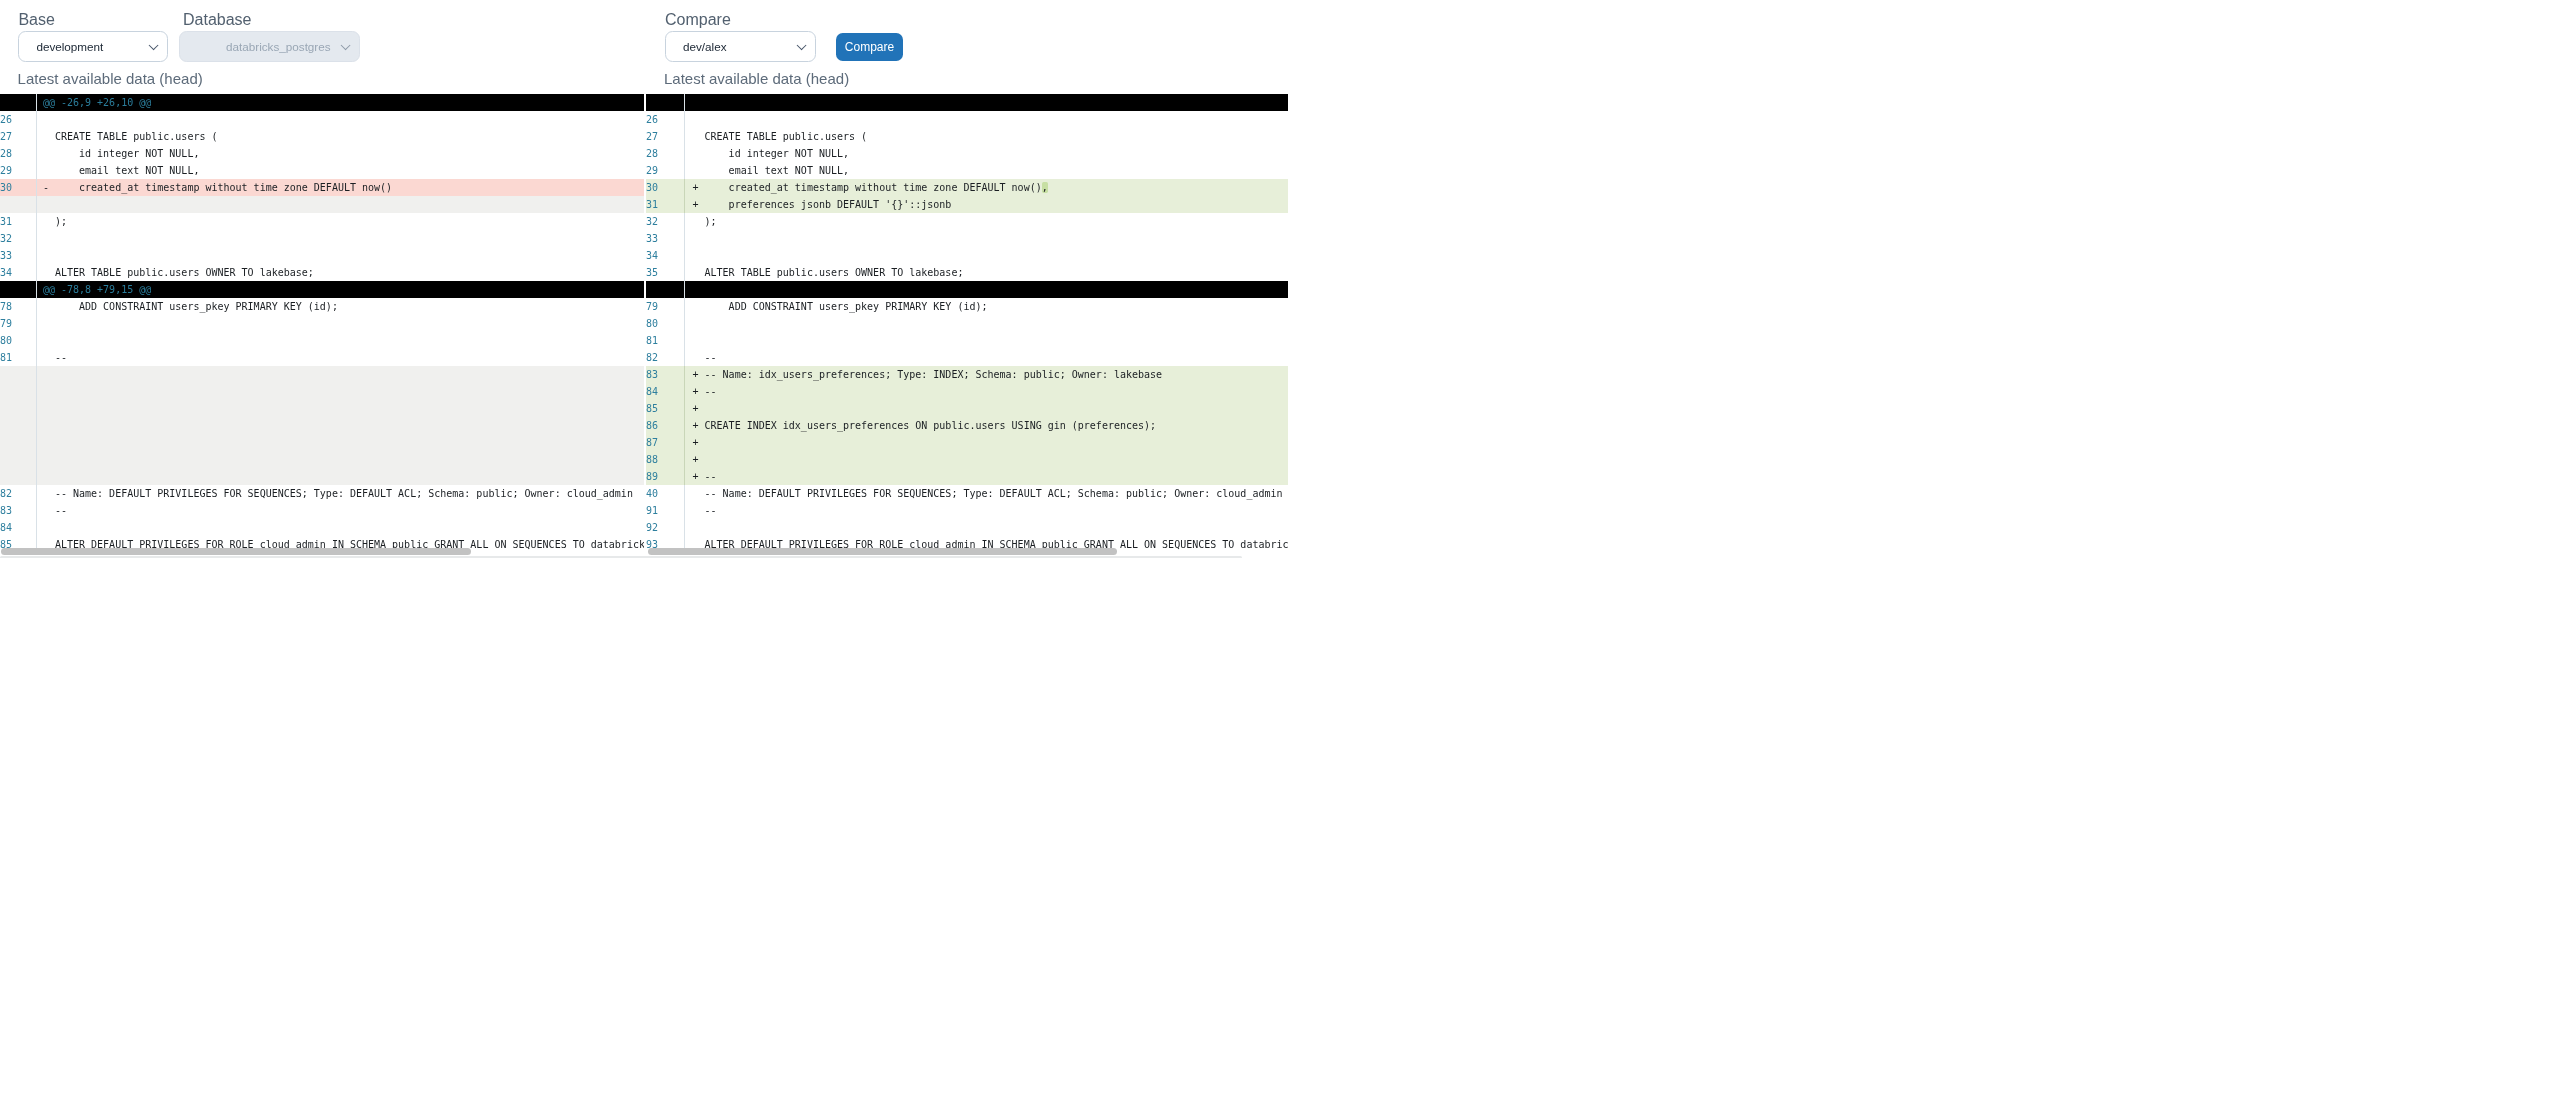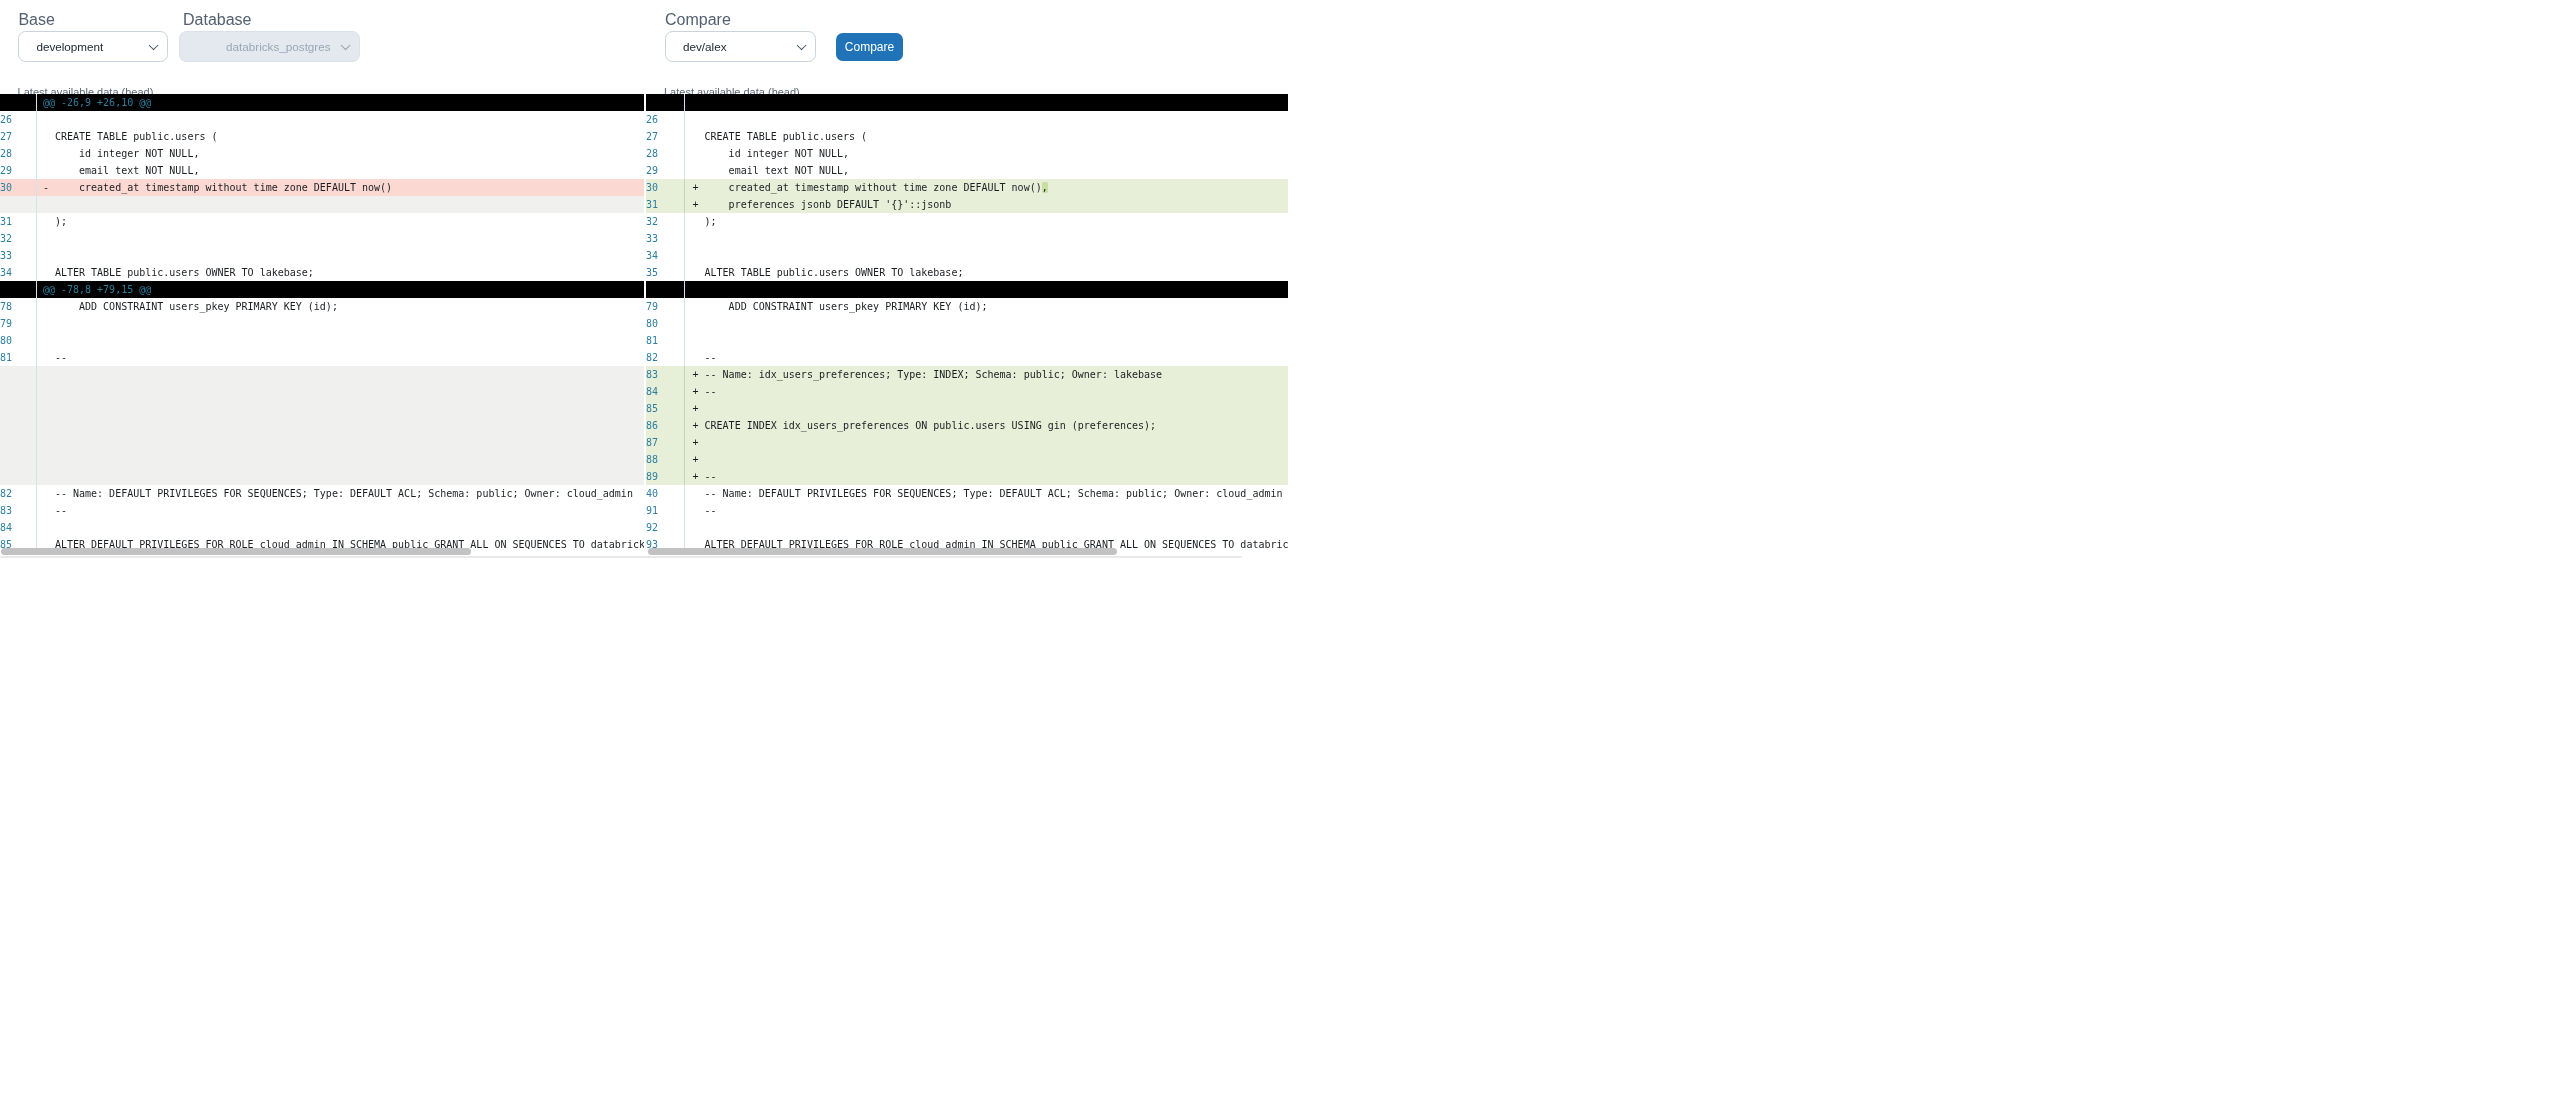--- a/index.html
+++ b/index.html
@@ -2,21 +2,21 @@
 <html style="font-size:13.4px"><head>
 <meta charset="utf-8">
 <style>
   * { margin:0; padding:0; box-sizing:border-box; }
   html,body { width:1288px; height:558px; background:#ffffff; overflow:hidden;
               font-family:"Liberation Sans", sans-serif; }
   #app { position:relative; width:1288px; height:558px; background:#fff; }
 
   
   .fld-label { position:absolute; top:11px; font-size:16px; color:#52606f; }
-  .caption   { position:absolute; top:86px; font-size:11px; color:#5d6b7a; }
+  .caption   { position:absolute; top:70px; font-size:15px; color:#5d6b7a; }
 
   .select {
     position:absolute; top:31px; height:31px;
     background:#fff; border:0.8px solid #c8d3de; border-radius:7.5px;
     display:flex; align-items:center; padding:0 11.7px 0 17px;
     font-size:11.7px; color:#202b38; cursor:pointer;
   }
   .select .val { flex:1; white-space:nowrap; overflow:hidden; }
   .chev {
     width:6.7px; height:6.7px; border-right:1.3px solid #475569; border-bottom:1.3px solid #475569;

